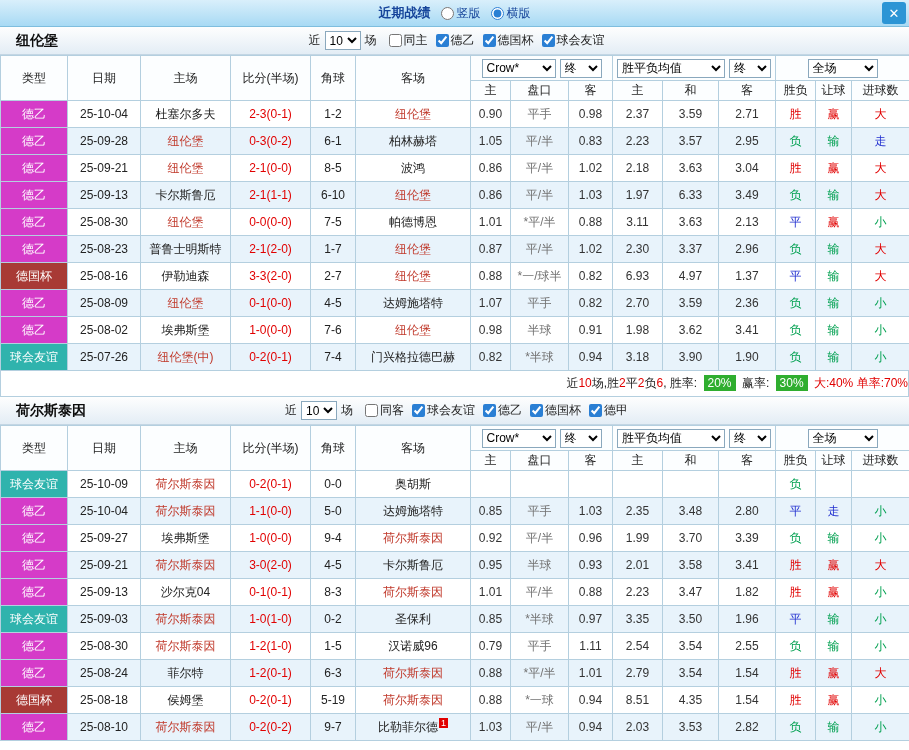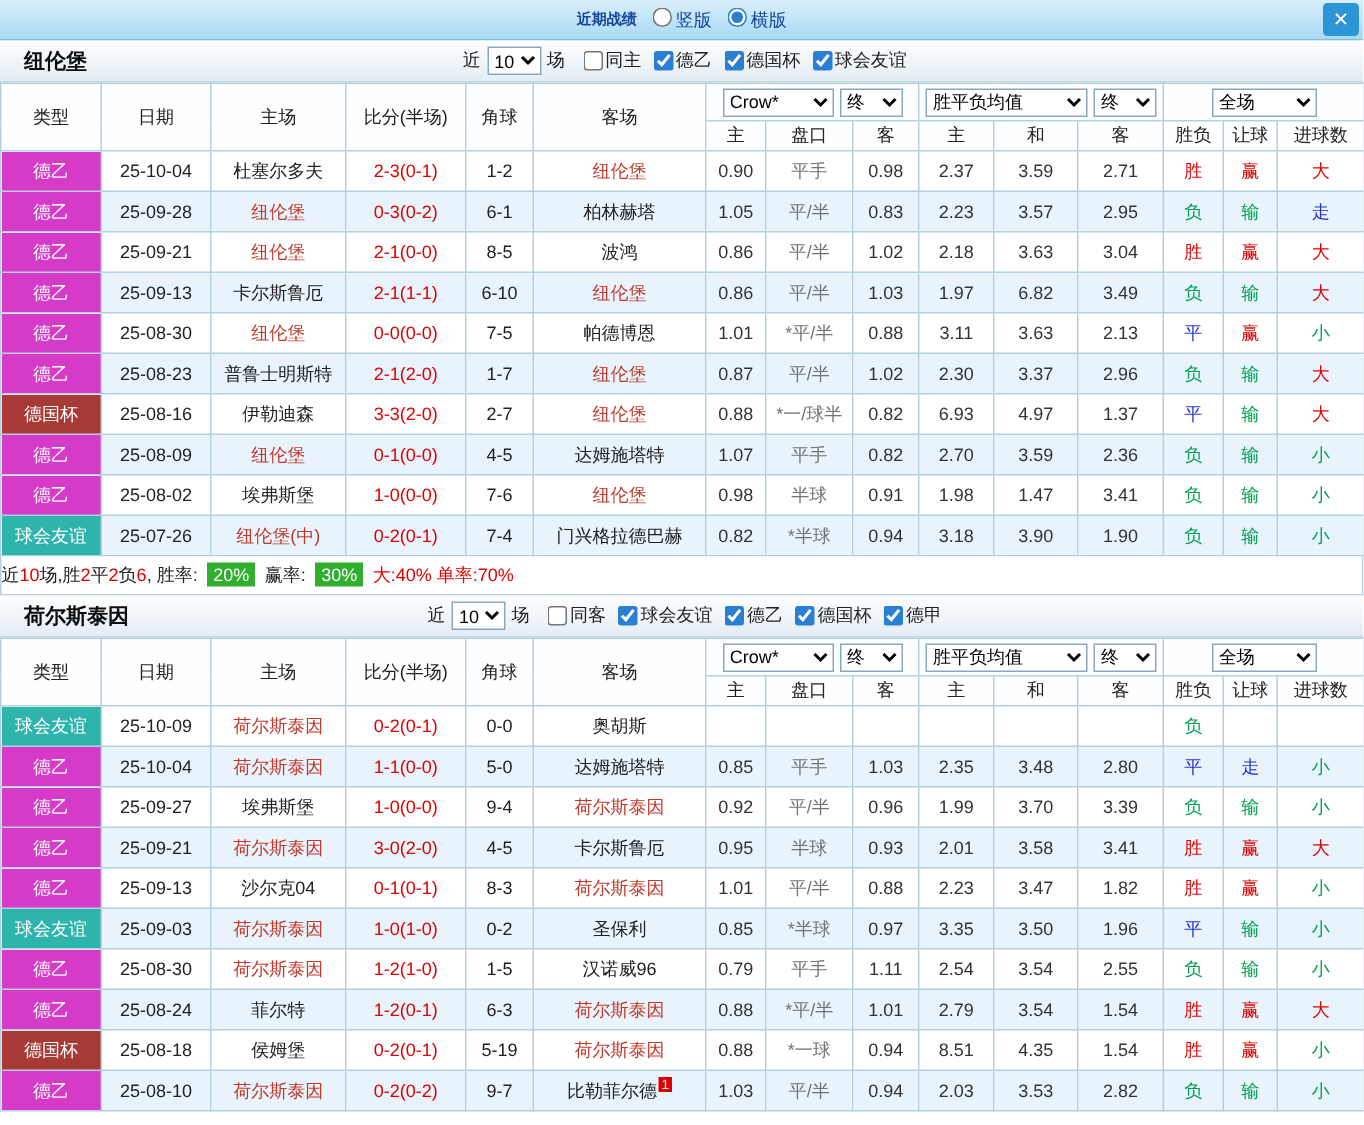--- a/index.html
+++ b/index.html
@@ -10,22 +10,22 @@
   }
   input[type=checkbox], input[type=radio] { accent-color:#2a7fd4; width:13px; height:13px; }
 
   
   .titlebar {
     height:27px; position:relative;
     display:flex; align-items:center; justify-content:center;
     background:linear-gradient(#d9effb,#a8daf4);
     border-bottom:1px solid #7fbede;
   }
-  .title { font-weight:bold; font-size:10px; color:#17459b; }
-  .layout-radios { display:flex; color:#17459b; font-size:12px; }
+  .title { font-weight:bold; font-size:13px; color:#17459b; }
+  .layout-radios { display:flex; align-items:center; color:#17459b; font-size:12px; }
   .layout-radios input { margin:0 3px 0 10px; }
   .close-btn {
     position:absolute; right:3px; top:2px; width:24px; height:22px;
     background:#2c95d5; border-radius:3px; color:#fff; font-size:13px; font-weight:bold;
     display:flex; align-items:center; justify-content:center; cursor:pointer;
   }
 
   
   .team-bar {
     height:28px; position:relative; display:flex; align-items:center;
@@ -63,21 +63,21 @@
   .team-cell.focus { color:#c0392b; }
   .odds { color:#333; }
   .c-red { color:#e10000; }
   .c-blue { color:#2331d0; }
   .c-green { color:#00a050; }
 
   .badge1 { background:#e10000; color:#fff; font-size:9px; padding:0 2px; margin-left:1px; line-height:10px; }
 
   
   .summary {
-    height:26px; line-height:25px; text-align:left; background:#fff;
+    height:26px; line-height:25px; text-align:right; background:#fff;
     border:1px solid #b4cfdf; border-top:none;
   }
   .summary .badge { background:#2fae2f; color:#fff; padding:1px 4px; margin:0 3px; }
   .summary .red { color:#e10000; }
 </style>
 </head>
 <body>
 
 <div class="titlebar">
   <span class="title">近期战绩</span>
@@ -217,21 +217,21 @@
             <td class="lg lg-de2">德乙</td>
             <td>25-09-13</td>
             <td class="team-cell">卡尔斯鲁厄</td>
             <td class="score">2-1(1-1)</td>
             <td>6-10</td>
             <td class="team-cell focus">纽伦堡</td>
             <td class="odds">0.86</td>
             <td class="hcp">平/半</td>
             <td class="odds">1.03</td>
             <td class="odds">1.97</td>
-            <td class="odds">6.82</td>
+            <td class="odds">6.33</td>
             <td class="odds">3.49</td>
             <td class="c-green">负</td>
             <td class="c-green">输</td>
             <td class="c-red">大</td>
           </tr>
           <tr class="">
             <td class="lg lg-de2">德乙</td>
             <td>25-08-30</td>
             <td class="team-cell focus">纽伦堡</td>
             <td class="score">0-0(0-0)</td>
@@ -302,21 +302,21 @@
             <td class="lg lg-de2">德乙</td>
             <td>25-08-02</td>
             <td class="team-cell">埃弗斯堡</td>
             <td class="score">1-0(0-0)</td>
             <td>7-6</td>
             <td class="team-cell focus">纽伦堡</td>
             <td class="odds">0.98</td>
             <td class="hcp">半球</td>
             <td class="odds">0.91</td>
             <td class="odds">1.98</td>
-            <td class="odds">1.47</td>
+            <td class="odds">3.62</td>
             <td class="odds">3.41</td>
             <td class="c-green">负</td>
             <td class="c-green">输</td>
             <td class="c-green">小</td>
           </tr>
           <tr class="alt">
             <td class="lg lg-friendly">球会友谊</td>
             <td>25-07-26</td>
             <td class="team-cell focus">纽伦堡(中)</td>
             <td class="score">0-2(0-1)</td>

